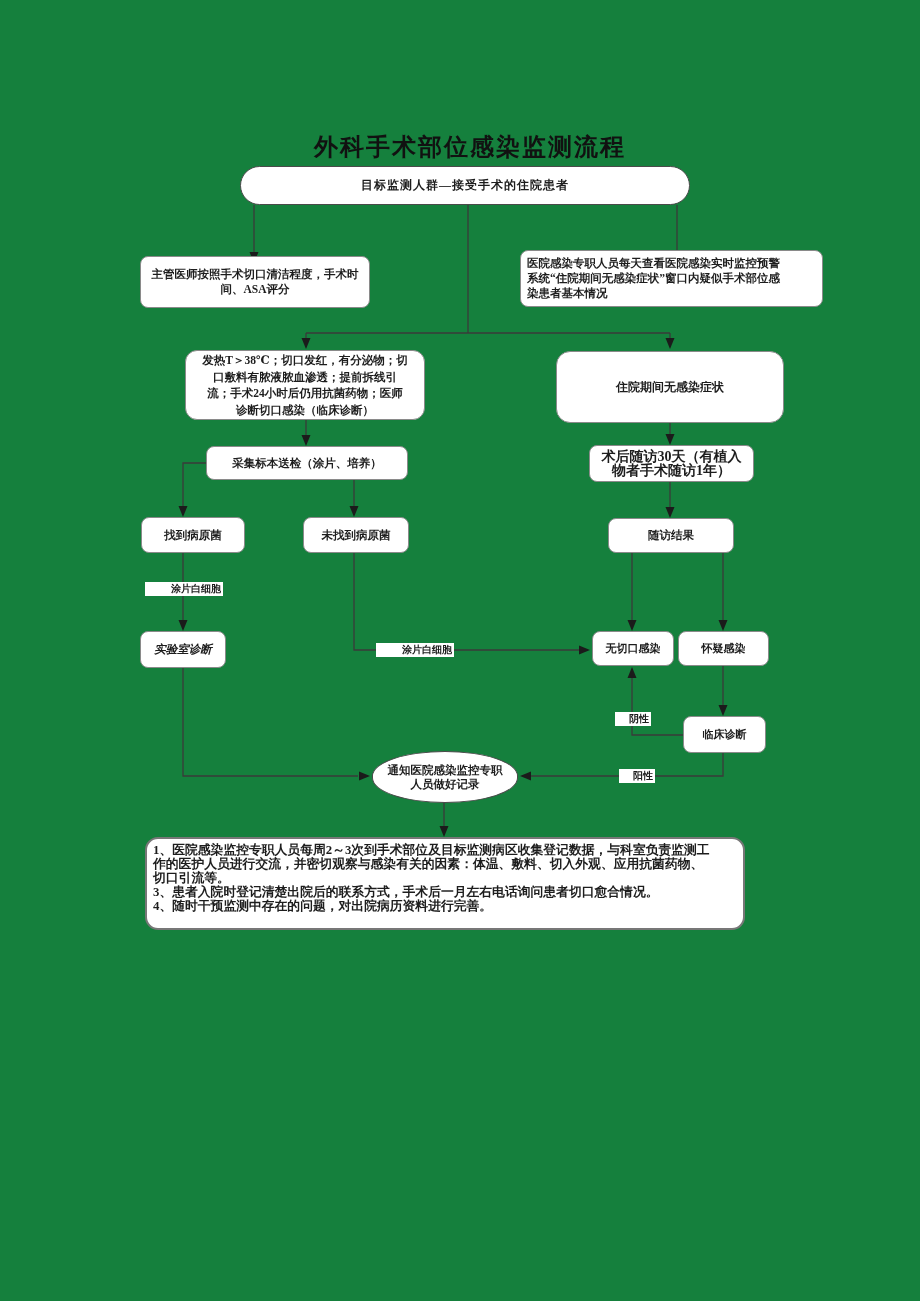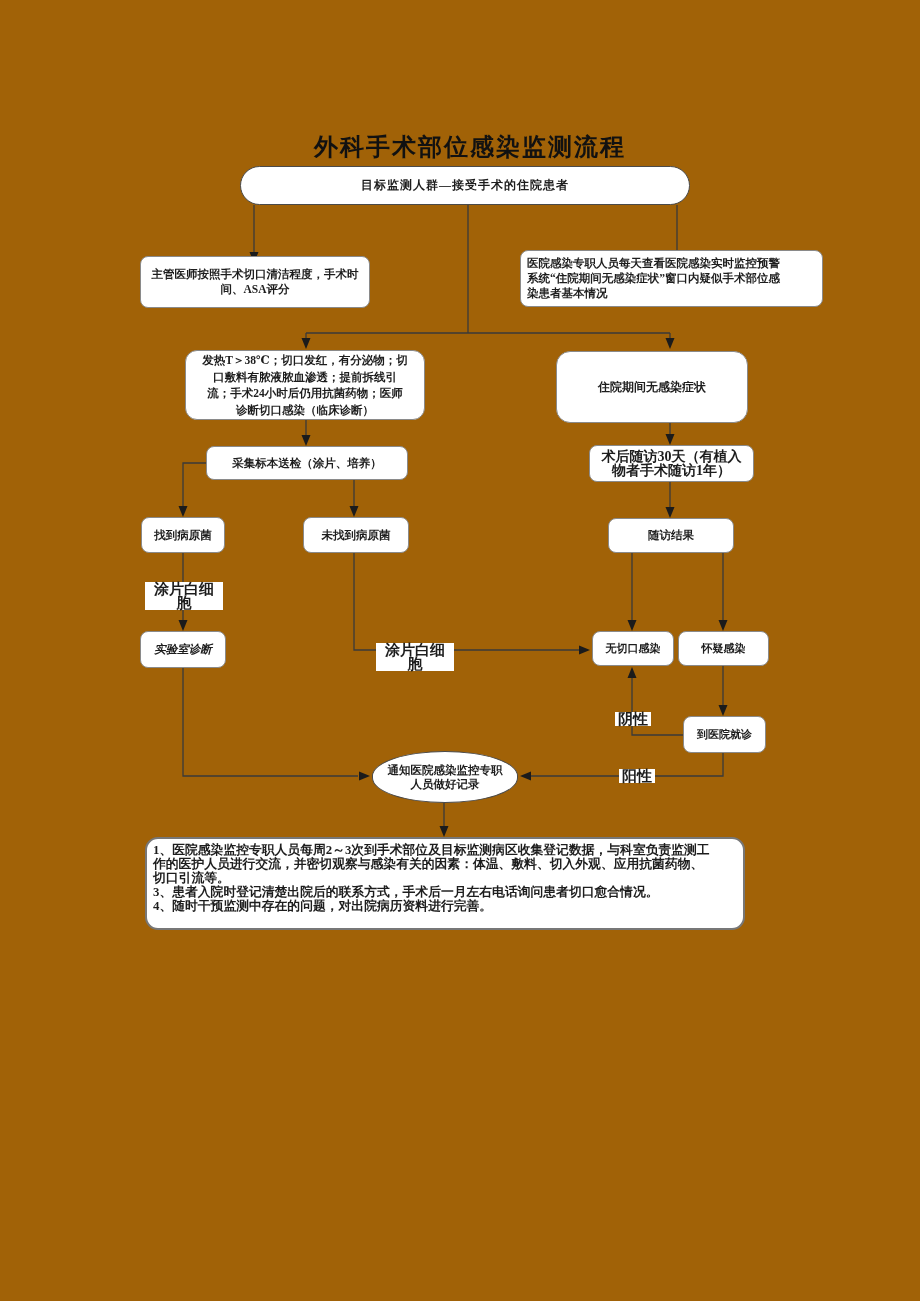--- a/index.html
+++ b/index.html
@@ -1,29 +1,29 @@
 <!DOCTYPE html>
 <html><head>
 <meta charset="utf-8">
 <style>
   html,body{margin:0;padding:0;background:#ffffff;}
-  .page{position:relative;width:920px;height:1301px;background:#a16207;overflow:hidden;
+  .page{position:relative;width:920px;height:1301px;background:#15803d;overflow:hidden;
         font-family:"Liberation Serif","DejaVu Serif",serif;}
   .title{position:absolute;left:240px;top:131px;width:460px;text-align:center;
          font-size:24px;font-weight:bold;color:#111;letter-spacing:2px;}
   svg.connectors{position:absolute;left:0;top:0;z-index:1;}
   .node{position:absolute;box-sizing:border-box;background:#fff;border:1px solid #8a8a8a;
         border-radius:8px;display:flex;align-items:center;justify-content:center;
         text-align:center;font-weight:bold;color:#1d1d1d;font-size:11.5px;
         line-height:15px;z-index:2;padding:2px 6px;}
   .node .inner{width:100%;}
   .oval{border-radius:22px;border:1.5px solid #4a4a4a;}
   .lines div{white-space:nowrap;}
   .edge-label{position:absolute;z-index:3;background:#fff;font-weight:bold;
-        font-size:15px;color:#1d1d1d;text-align:center;padding:0 2px;line-height:14px;}
+        font-size:10px;color:#1d1d1d;text-align:right;padding:0 2px;line-height:14px;}
   .notes{align-items:flex-start;justify-content:flex-start;text-align:left;
         border:2px solid #777;border-radius:13px;padding:4px 6px;}
   .notes .item{width:560px;font-size:12.8px;line-height:14px;}
 </style>
 </head>
 <body>
 
 <div class="page">
 
   <div class="title">外科手术部位感染监测流程</div>
@@ -91,33 +91,33 @@
 
   <div class="node" style="left:185px;top:350px;width:240px;height:70px;border-radius:12px;line-height:16.5px;">
     <div class="inner lines">
       <div>发热T＞38℃；切口发红，有分泌物；切</div>
       <div>口敷料有脓液脓血渗透；提前拆线引</div>
       <div>流；手术24小时后仍用抗菌药物；医师</div>
       <div>诊断切口感染（临床诊断）</div>
     </div>
   </div>
 
-  <div class="node" style="left:556px;top:351px;width:192px;height:72px;border-radius:14px;border-width:1.5px;font-size:12px;">
+  <div class="node" style="left:556px;top:351px;width:228px;height:72px;border-radius:14px;border-width:1.5px;font-size:12px;">
     <div class="inner">住院期间无感染症状</div>
   </div>
 
   <div class="node" style="left:206px;top:446px;width:202px;height:34px;">
     <div class="inner">采集标本送检（涂片、培养）</div>
   </div>
 
   <div class="node" style="left:589px;top:445px;width:165px;height:37px;font-size:14px;line-height:14px;">
     <div class="inner">术后随访30天（有植入物者手术随访1年）</div>
   </div>
 
-  <div class="node" style="left:141px;top:517px;width:84px;height:36px;">
+  <div class="node" style="left:141px;top:517px;width:104px;height:36px;">
     <div class="inner">找到病原菌</div>
   </div>
 
   <div class="node" style="left:303px;top:517px;width:106px;height:36px;">
     <div class="inner">未找到病原菌</div>
   </div>
 
   <div class="node" style="left:608px;top:518px;width:126px;height:35px;">
     <div class="inner">随访结果</div>
   </div>
@@ -134,21 +134,21 @@
     <div class="inner">无切口感染</div>
   </div>
 
   <div class="node" style="left:678px;top:631px;width:91px;height:35px;font-size:11px;">
     <div class="inner">怀疑感染</div>
   </div>
 
   <div class="edge-label" style="left:615px;top:712px;width:32px;">阴性</div>
 
   <div class="node" style="left:683px;top:716px;width:83px;height:37px;font-size:11px;">
-    <div class="inner">到医院就诊</div>
+    <div class="inner">临床诊断</div>
   </div>
 
   <div class="edge-label" style="left:619px;top:769px;width:32px;">阳性</div>
 
   <div class="node oval" style="left:372px;top:751px;width:146px;height:52px;border-radius:50%/48%;line-height:14.5px;">
     <div class="inner" style="width:126px;">通知医院感染监控专职人员做好记录</div>
   </div>
 
   <div class="node notes" style="left:145px;top:837px;width:600px;height:93px;">
     <div class="inner" style="width:560px;">

